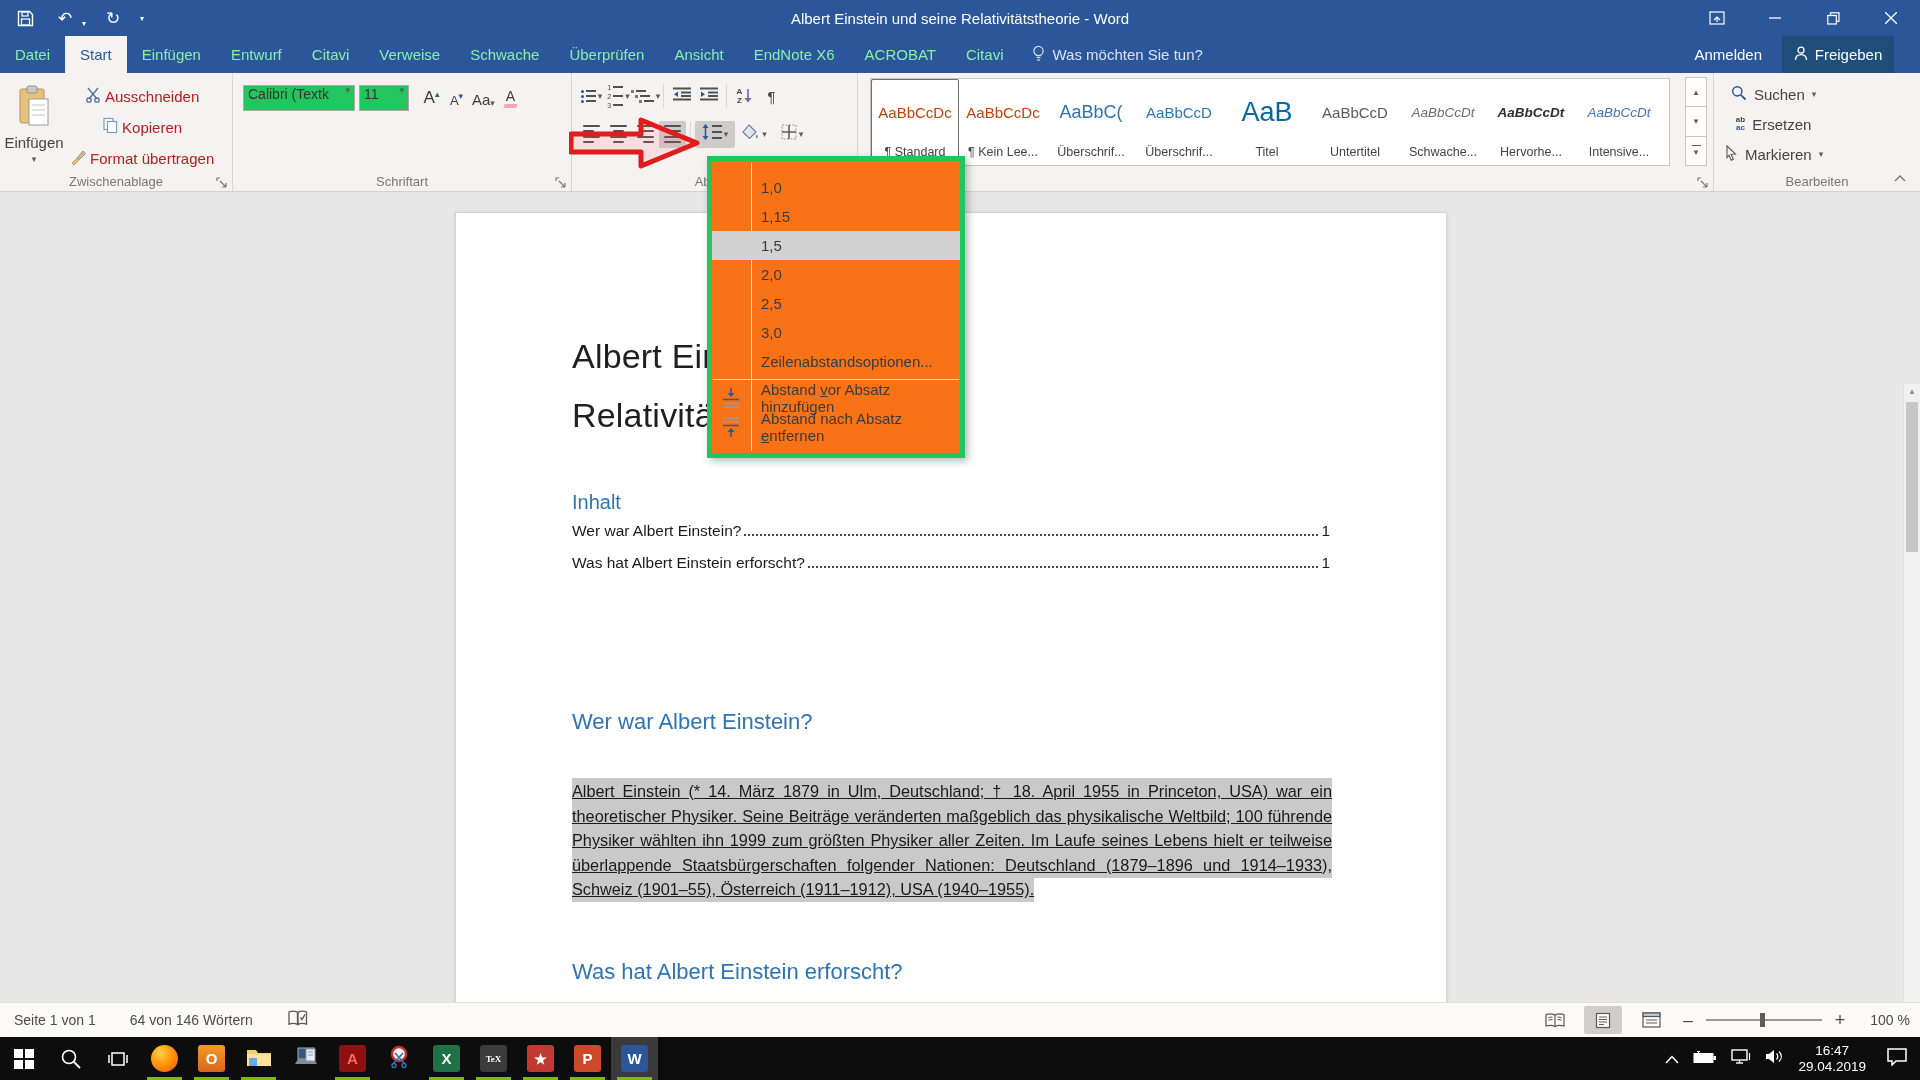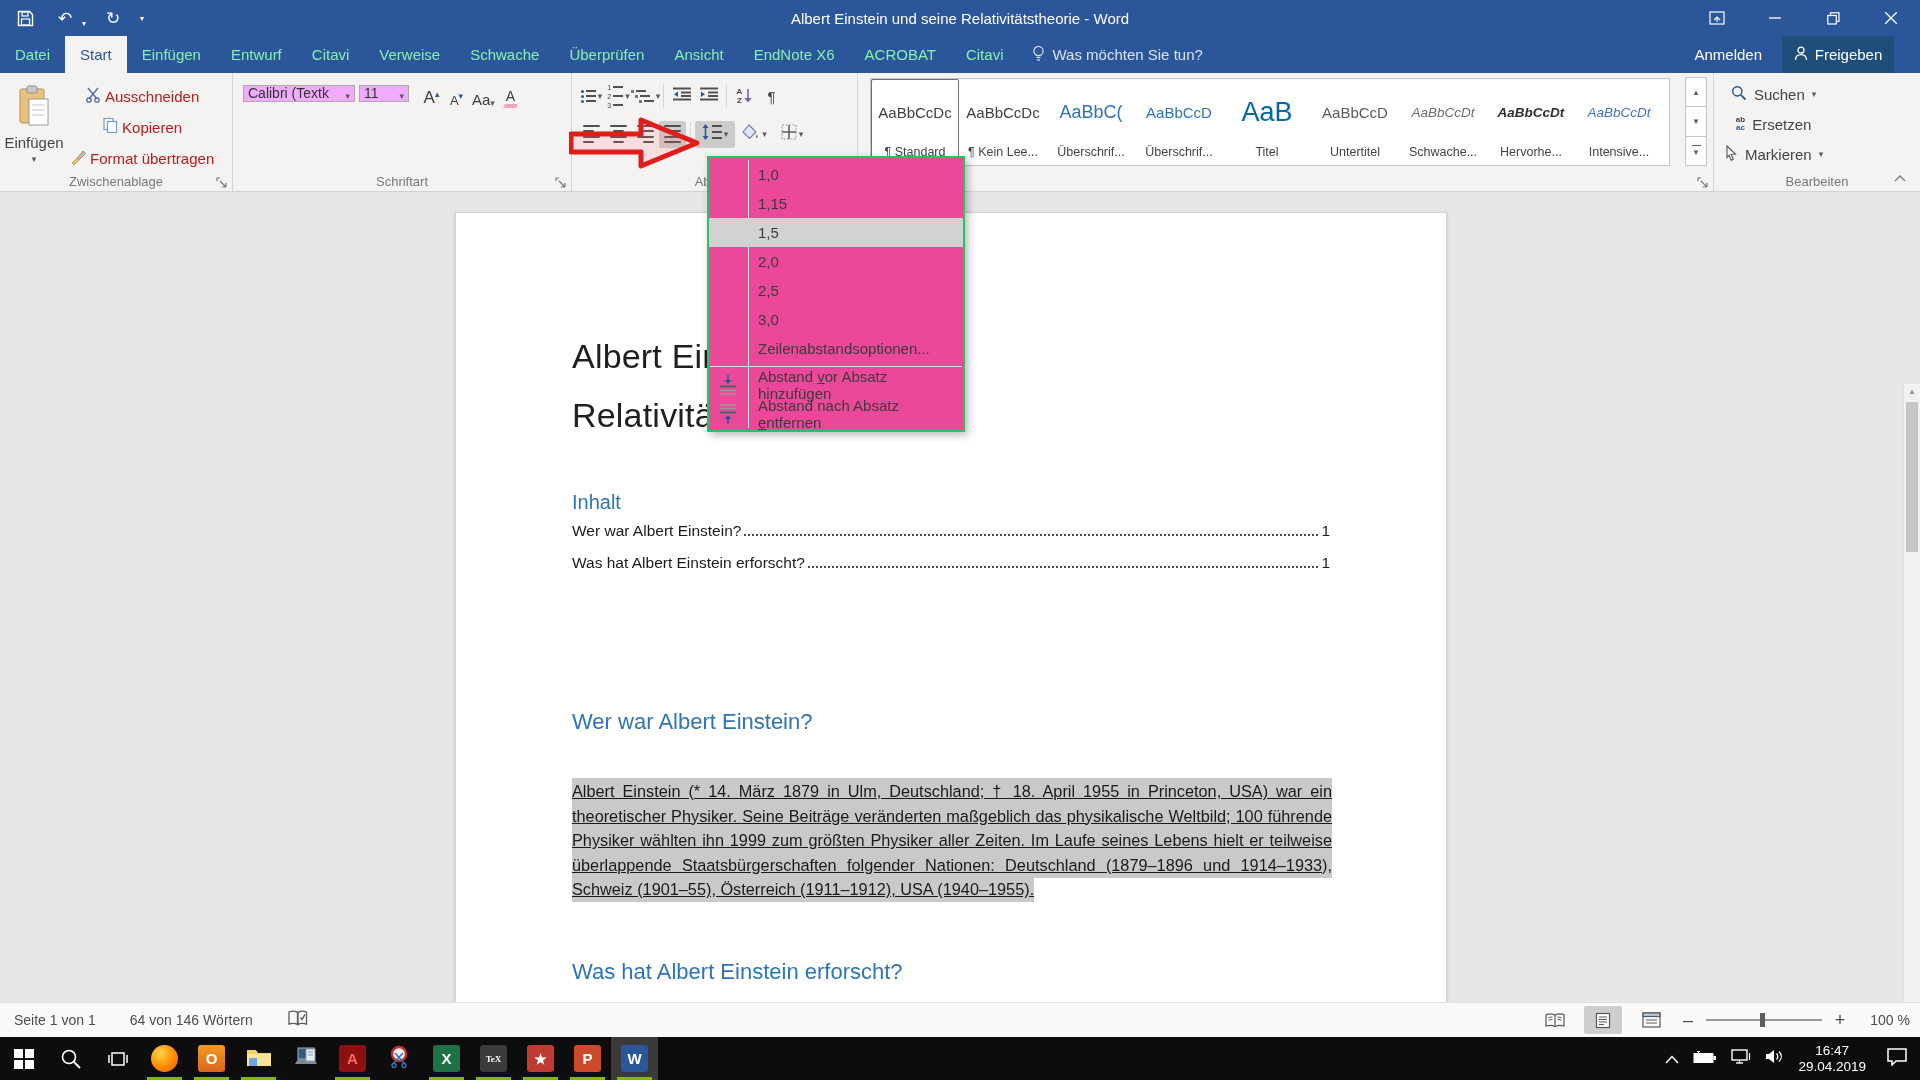--- a/index.html
+++ b/index.html
@@ -34,21 +34,21 @@
   .rbtn.pressed { background:#cdccca; }
   .caret { font-size:9px; color:#5c5a58; line-height:1; }
   .vdiv { width:1px; background:#d8d6d3; height:24px; margin:0 4px; align-self:center; }
 
   
   .paste-btn { position:absolute; left:5px; top:6px; width:58px; height:100px; display:flex; flex-direction:column; align-items:center; justify-content:flex-start; padding-top:6px; gap:4px; font-size:15px; color:#444; }
   .clip-col { position:absolute; left:66px; top:10px; display:flex; flex-direction:column; gap:5px; }
   .clip-item { display:flex; align-items:center; gap:3px; height:26px; font-size:15px; color:#b91c1c; padding:0 4px; }
 
   
-  .combo { position:absolute; height:17px; background:#f0abfc; border:1px solid #adaba9; display:flex; align-items:flex-end; font-size:14px; color:#333; padding:0 4px; justify-content:space-between; }
+  .combo { position:absolute; height:26px; background:#22c55e; border:1px solid #adaba9; display:flex; align-items:flex-start; font-size:14px; color:#333; padding:0 4px; justify-content:space-between; }
   .fontrow2 { position:absolute; left:8px; top:126px; display:flex; align-items:center; height:30px; }
   .fbtn { min-width:25px; height:28px; display:flex; align-items:flex-end; justify-content:center; padding:2px 3px 4px; font-size:15px; color:#3d3d3d; }
   .colorbar { display:block; height:4px; width:16px; margin-top:1px; }
   .stack { display:flex; flex-direction:column; align-items:center; line-height:1; }
 
   
   .pararow { position:absolute; display:flex; align-items:center; height:30px; }
   .pbtn { width:27px; height:27px; display:flex; align-items:center; justify-content:center; gap:2px; border-radius:2px; }
   .bars { display:flex; flex-direction:column; justify-content:center; width:17px; }
   .bars i { display:block; height:2px; background:#515151; margin:1.6px 0; border-radius:1px; }
@@ -63,21 +63,21 @@
   .list-ic .b { width:3px; height:3px; border-radius:50%; background:#2b579a; }
   .list-ic .sq { width:3px; height:3px; background:#7a7a7a; }
   .list-ic .l { width:10px; height:2px; background:#515151; }
 
   
   .gallery { position:absolute; left:12px; top:5px; width:800px; height:88px; background:#fff; border:1px solid #c8c6c4; display:flex; }
   .style-card { width:88px; height:100%; display:flex; flex-direction:column; align-items:center; justify-content:flex-end; padding-bottom:6px; overflow:hidden; }
   .style-card .sample { flex:1; display:flex; align-items:center; white-space:nowrap; }
   .style-card .slabel { font-size:12.5px; color:#444; white-space:nowrap; }
   .style-card.sel { box-shadow:inset 0 0 0 1px #6f6d6b; border-radius:2px; }
-  .s0,.s1 { font-size:15px; color:#404040; }
+  .s0,.s1 { font-size:15px; color:#c2410c; }
   .s2 { font-size:18px; color:#2e74b5; font-weight:300; }
   .s3 { font-size:15px; color:#2e74b5; }
   .s4 { font-size:27px; color:#0369a1; font-weight:300; }
   .s5 { font-size:15px; color:#5a5a5a; }
   .s6 { font-size:13.5px; color:#6d6d6d; font-style:italic; }
   .s7 { font-size:13.5px; color:#2f2f2f; font-style:italic; font-weight:bold; }
   .s8 { font-size:13.5px; color:#4472c4; font-style:italic; }
   .gscroll { position:absolute; right:6px; top:5px; width:22px; height:88px; display:flex; flex-direction:column; }
   .gsbtn { flex:1; background:#fdfdfd; border:1px solid #c8c6c4; margin-top:-1px; display:flex; flex-direction:column; align-items:center; justify-content:center; color:#5c5a58; }
   .gsbtn .mline { width:9px; height:1.5px; background:#5c5a58; margin-bottom:2px; }
@@ -86,21 +86,21 @@
   .edit-col { position:absolute; left:10px; top:8px; display:flex; flex-direction:column; gap:4px; }
   .edit-item { display:flex; align-items:center; gap:7px; height:26px; font-size:15px; color:#444; }
 
   
   .collapse-ribbon { position:absolute; right:8px; bottom:4px; width:24px; height:18px; display:flex; align-items:center; justify-content:center; }
   #doc-scrollbar { position:absolute; right:0; top:192px; width:17px; height:810px; background:#f1f1f1; border-left:1px solid #e0e0e0; }
   #doc-scrollbar .arr { position:absolute; top:2px; left:0; right:0; text-align:center; font-size:9px; color:#8a8a8a; }
   #doc-scrollbar .thumb { position:absolute; left:2px; right:2px; top:18px; height:150px; background:#c7c7c7; }
 
   
-  #spacing-menu { position:absolute; left:707px; top:156px; width:258px; background:#ec4899; border:2px solid #22c55e; box-shadow:3px 3px 8px rgba(0,0,0,.28); z-index:100; padding:2px 0; }
+  #spacing-menu { position:absolute; left:707px; top:156px; width:258px; background:#f97316; border:5px solid #22c55e; box-shadow:3px 3px 8px rgba(0,0,0,.28); z-index:100; padding:12px 0; }
   #spacing-menu .gutter { position:absolute; left:39px; top:2px; bottom:2px; width:1px; background:#ececec; }
   .mi { position:relative; height:29px; display:flex; align-items:center; font-size:15px; color:#3b3b3b; padding-left:49px; }
   .mi.selected { background:#d2d2d2; }
   .mi .mic { position:absolute; left:7px; top:3px; }
   .msep { height:1px; background:#dcdcdc; margin:3px 1px; }
   .acc { text-decoration:underline; }
 
   
   #red-arrow { position:absolute; left:569px; top:117px; z-index:60; }
 

